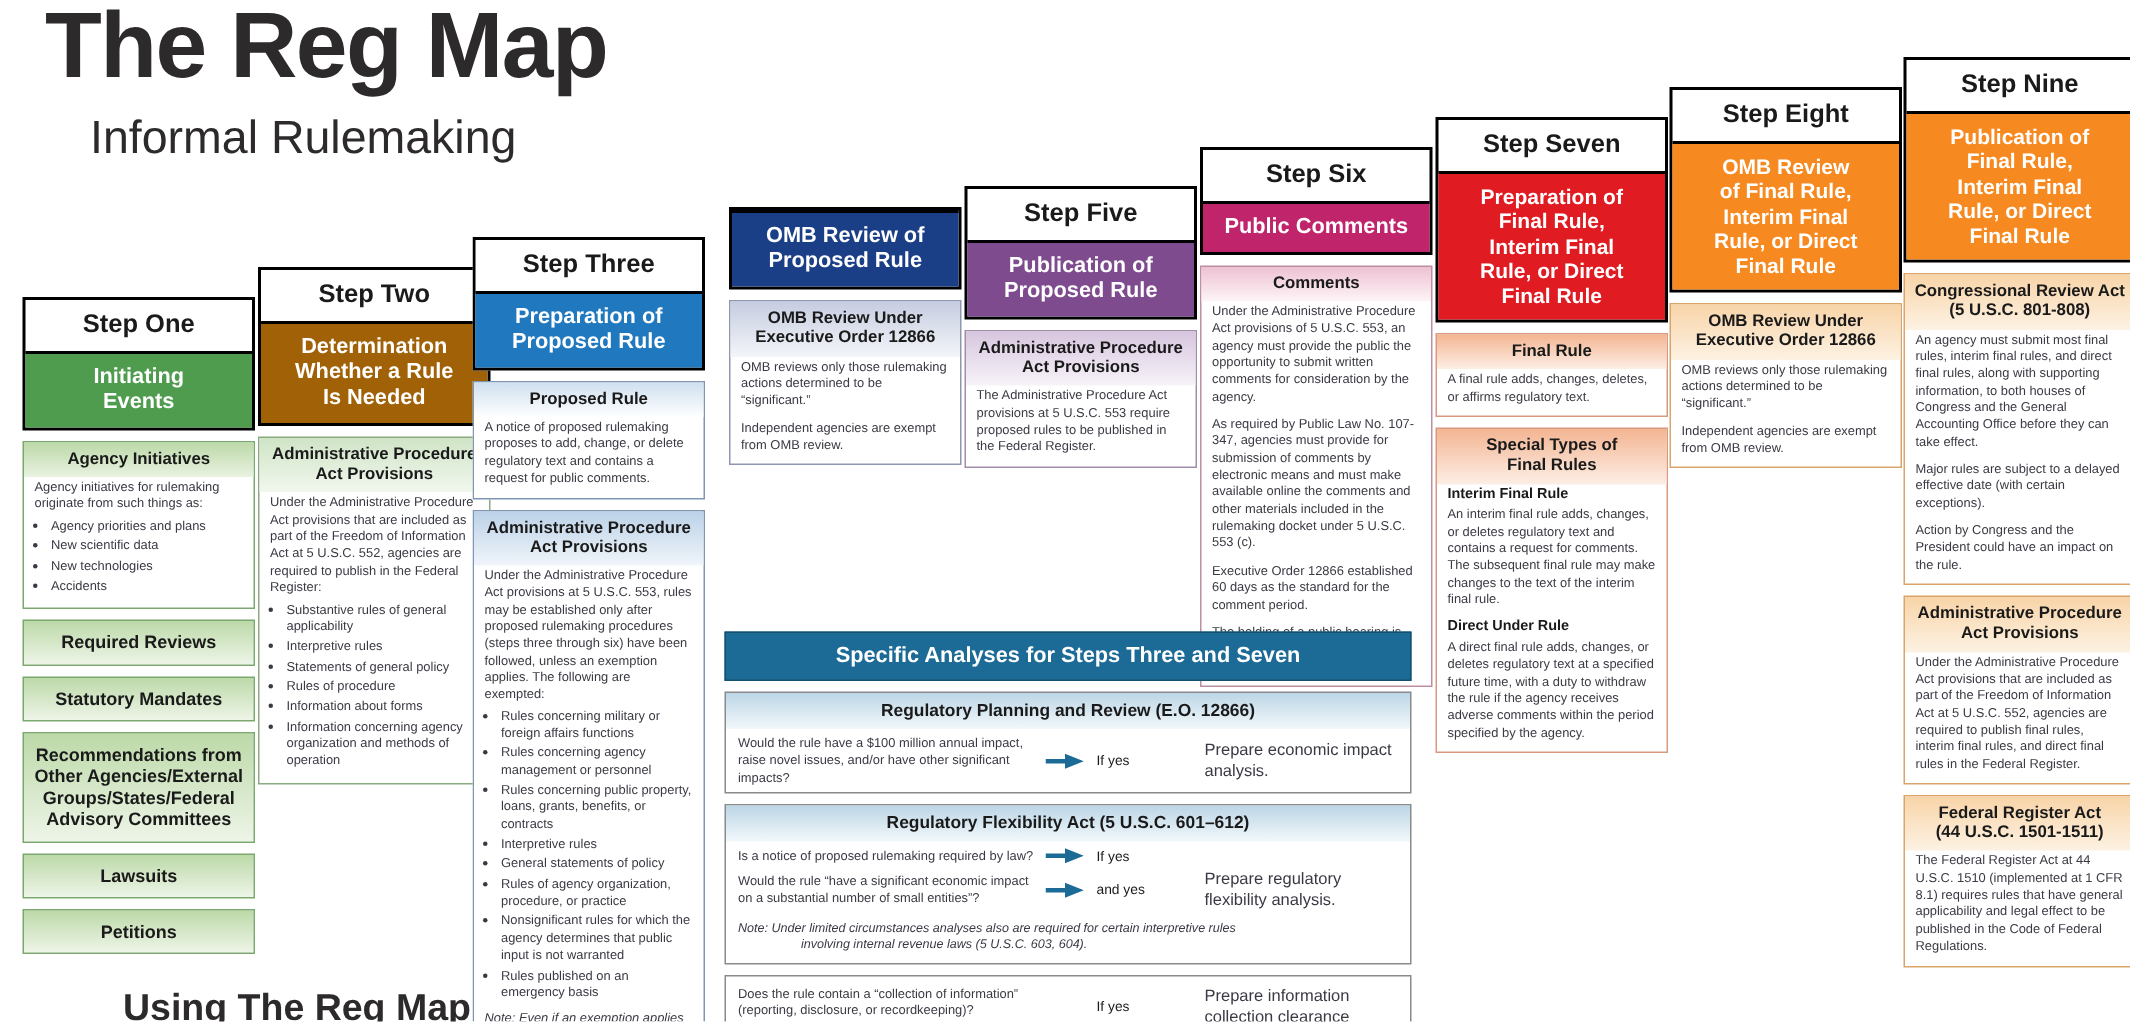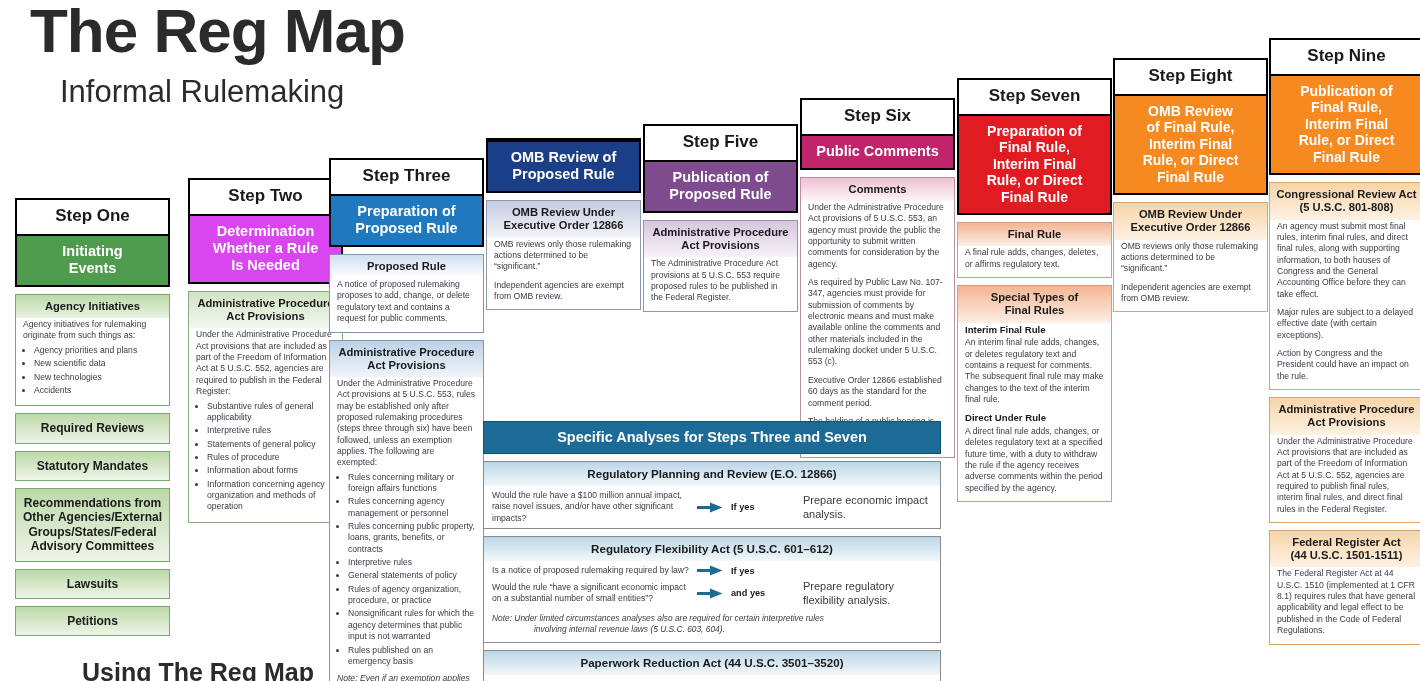--- a/index.html
+++ b/index.html
@@ -74,21 +74,21 @@
   .g-band  { background:#4f9c4f; }
   .g-card  { border:1px solid #7aa86f; }
   .g-card .card-title { background:linear-gradient(#bcd9a8,#e9f2e1); }
   .g-pill {
     border:1px solid #7aa86f; margin-top:7px;
     background:linear-gradient(#bcd9a8,#eef5e8);
     text-align:center; font-weight:bold; font-size:12px;
     line-height:1.2; padding:7px 4px; color:#1a1a1a;
   }
   
-  .g2-band { background:#d946ef; }
+  .g2-band { background:#a16207; }
   .g2-card .card-title { background:linear-gradient(#cfe4c6,#f2f7ee); }
   .g2-card { border:1px solid #8aaa80; }
   
   .b-band  { background:#2079bf; }
   .b-card  { border:1px solid #7f97b5; }
   .b-card .card-title { background:linear-gradient(#bcd2e8,#f0f5fa); }
   .b-card-plain .card-title { background:linear-gradient(#cfe0ef,#ffffff); }
   
   .n-band  { background:#1b3f86; }
   .n-card  { border:1px solid #8e96b0; }
@@ -121,21 +121,21 @@
   .sa-box-title {
     text-align:center; font-weight:bold; font-size:11.6px;
     padding:5px 16px 6px;
     background:linear-gradient(#bcd6e6,#f2f8fb);
     color:#1a1a1a;
   }
   .sa-row { display:flex; align-items:center; padding:4px 8px 4px 8px; }
   .sa-q { width:205px; font-size:8.6px; line-height:1.33; color:#3a3a44; }
   .sa-arrow { width:34px; display:flex; align-items:center; justify-content:flex-start; }
   .sa-arrow svg { display:block; }
-  .sa-yes { width:72px; font-size:9.2px; font-weight:bold; color:#1a1a1a; }
+  .sa-yes { width:72px; font-size:9.2px; font-weight:normal; color:#1a1a1a; }
   .sa-act { flex:1; font-size:11px; line-height:1.33; color:#3a3a44; }
   .sa-note { font-size:8.4px; font-style:italic; line-height:1.35; color:#3a3a44; padding:1px 8px 6px 8px; }
   .sa-note .ind { display:block; padding-left:42px; }
 
   .cut { overflow:hidden; }
 </style>
 </head>
 <body>
 
 <div id="canvas">
@@ -162,21 +162,21 @@
         </ul>
       </div>
     </div>
     <div class="g-pill">Required Reviews</div>
     <div class="g-pill">Statutory Mandates</div>
     <div class="g-pill" style="padding:7px 6px;">Recommendations from Other Agencies/External Groups/States/Federal Advisory Committees</div>
     <div class="g-pill">Lawsuits</div>
     <div class="g-pill">Petitions</div>
   </div>
 
-  <div class="step-col" style="left:188px; top:178px;">
+  <div class="step-col" style="left:172px; top:178px;">
     <div class="step-head-wrap">
       <div class="step-name">Step Two</div>
       <div class="step-band g2-band" style="white-space:pre-line;">Determination
 Whether a Rule
 Is Needed</div>
     </div>
     <div class="card g2-card">
       <div class="card-title" style="white-space:pre-line;">Administrative Procedure
 Act Provisions</div>
       <div class="card-body tight">
@@ -186,21 +186,21 @@
           <li>Interpretive rules</li>
           <li>Statements of general policy</li>
           <li>Rules of procedure</li>
           <li>Information about forms</li>
           <li>Information concerning agency organization and methods of operation</li>
         </ul>
       </div>
     </div>
   </div>
 
-  <div class="step-col cut" style="left:329px; top:158px; height:523px;">
+  <div class="step-col cut" style="left:315px; top:158px; height:523px;">
     <div class="step-head-wrap">
       <div class="step-name">Step Three</div>
       <div class="step-band b-band" style="white-space:pre-line;">Preparation of
 Proposed Rule</div>
     </div>
     <div class="card b-card b-card-plain">
       <div class="card-title">Proposed Rule</div>
       <div class="card-body tight">
         <p>A notice of proposed rulemaking proposes to add, change, or delete regulatory text and contains a request for public comments.</p>
       </div>
@@ -391,21 +391,20 @@
         <div class="sa-yes">and yes</div>
         <div class="sa-act">Prepare regulatory flexibility analysis.</div>
       </div>
       <div class="sa-note">
         <span>Note:  Under limited circumstances analyses also are required for certain interpretive rules</span>
         <span class="ind">involving internal revenue laws (5 U.S.C. 603, 604).</span>
       </div>
     </div>
 
     <div class="sa-box">
-      <div class="sa-box-title">Paperwork Reduction Act (44 U.S.C. 3501–3520)</div>
       <div class="sa-row" style="align-items:flex-start; padding-top:6px; padding-bottom:8px;">
         <div class="sa-q">Does the rule contain a “collection of information” (reporting, disclosure, or recordkeeping)?</div>
         <div class="sa-arrow" style="padding-top:10px;">
           
         </div>
         <div class="sa-yes" style="padding-top:9px;">If yes</div>
         <div class="sa-act">Prepare information collection clearance package for OMB review and approval, and prepare request for public comments.</div>
       </div>
     </div>
   </div>

